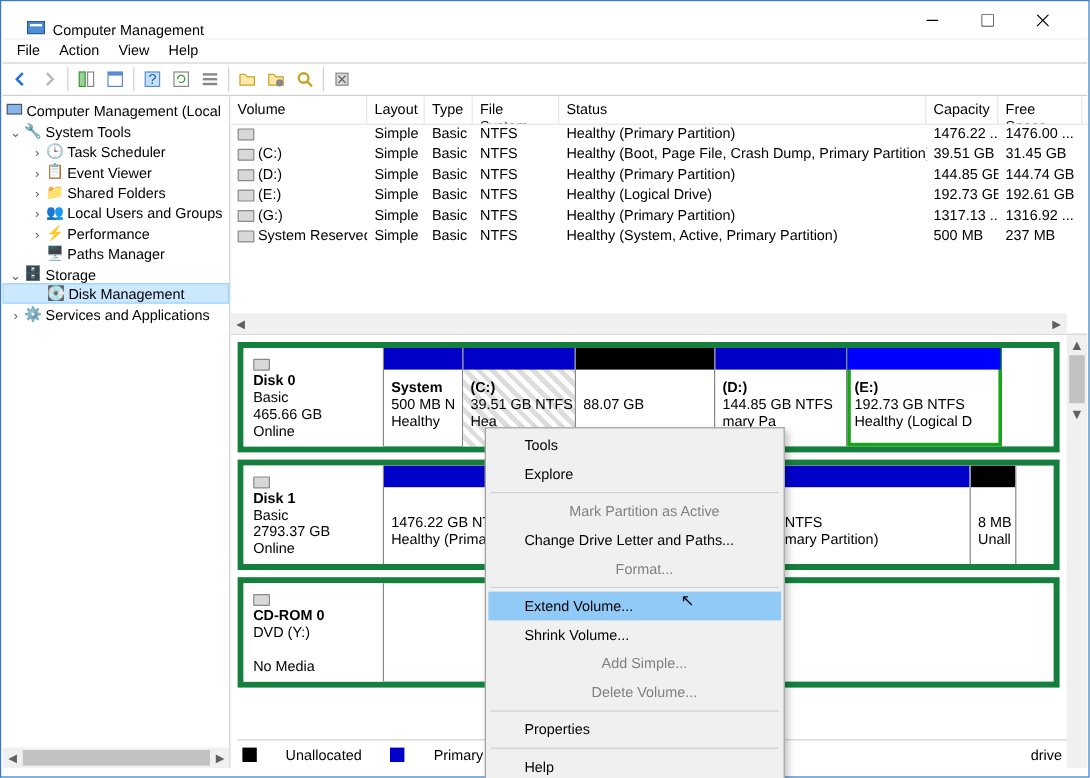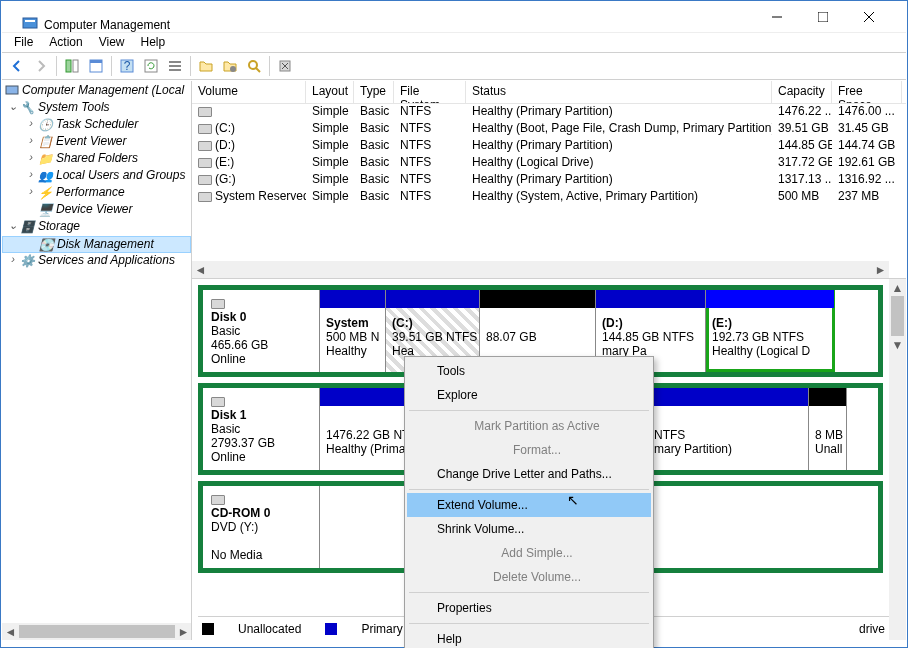--- a/index.html
+++ b/index.html
@@ -10,21 +10,21 @@
 .winbtns { display:flex; }
 .winbtn { width:46px; height:30px; display:flex; align-items:center; justify-content:center; }
 .winbtn svg { width:10px; height:10px; }
 .menubar { display:flex; height:20px; border-top:1px solid #eee; padding:0 4px; }
 .menubar div { padding:2px 8px; }
 .toolbar { display:flex; align-items:center; height:28px; border-top:1px solid #d0d0d0; border-bottom:1px solid #d0d0d0; padding:0 4px; gap:2px;}
 .toolbar .tbtn { width:22px; height:22px; display:flex; align-items:center; justify-content:center; border:1px solid transparent;}
 .toolbar .sep { width:1px; height:20px; background:#d0d0d0; margin:0 2px;}
 .main { display:flex; height:calc(648px - 30px - 20px - 28px - 10px); border-top:1px solid #fff;}
 .tree { width:190px; border-right:1px solid #d0d0d0; overflow:hidden; position:relative; padding:2px 0;}
-.tree-row { display:flex; align-items:flex-start; height:17px; padding-left:2px; white-space:nowrap;font-style:italic;}
+.tree-row { display:flex; align-items:flex-end; height:17px; padding-left:2px; white-space:nowrap;}
 .tree-row .exp { width:14px; text-align:center; color:#5a5a5a; font-size:11px;}
 .tree-row .tic { width:16px; height:16px; display:inline-flex; align-items:center; justify-content:center; margin-right:2px;}
 .tree-row.sel { background:#cce8ff; border:1px solid #99d1ff; height:17px;}
 .right { flex:1; display:flex; flex-direction:column; position:relative;}
 .list { border-bottom:1px solid #d0d0d0;}
 .list-head { display:flex; background:#fff; border-bottom:1px solid #e5e5e5; height:23px;}
 .list-head div { border-right:1px solid #e5e5e5; padding:3px 6px; font-weight:400; overflow:hidden;}
 .list-body { }
 .list-row { display:flex; height:17px; }
 .list-row div { padding:0 6px; overflow:hidden; white-space:nowrap;}
@@ -202,21 +202,21 @@
         <span class="tic">👥</span>
         <span>Local Users and Groups</span>
       </div>
     <div class="tree-row" style="padding-left:22px">
         <span class="exp">›</span>
         <span class="tic">⚡</span>
         <span>Performance</span>
       </div>
     <div class="tree-row" style="padding-left:36px">
         <span class="tic">🖥️</span>
-        <span>Device Viewer</span>
+        <span>Paths Manager</span>
       </div>
     <div class="tree-row" style="padding-left:4px">
         <span class="exp">⌄</span>
         <span class="tic">🗄️</span>
         <span>Storage</span>
       </div>
     <div class="tree-row sel" style="padding-left:36px">
         <span class="tic">💽</span>
         <span>Disk Management</span>
       </div>
@@ -270,21 +270,21 @@
             <div class="col-st">Healthy (Primary Partition)</div>
             <div class="col-cap">144.85 GB</div>
             <div class="col-free">144.74 GB</div>
           </div>
           <div class="list-row">
             <div class="col-vol"><span class="diskicon"></span>(E:)</div>
             <div class="col-lay">Simple</div>
             <div class="col-typ">Basic</div>
             <div class="col-fs">NTFS</div>
             <div class="col-st">Healthy (Logical Drive)</div>
-            <div class="col-cap">317.72 GB</div>
+            <div class="col-cap">192.73 GB</div>
             <div class="col-free">192.61 GB</div>
           </div>
           <div class="list-row">
             <div class="col-vol"><span class="diskicon"></span>(G:)</div>
             <div class="col-lay">Simple</div>
             <div class="col-typ">Basic</div>
             <div class="col-fs">NTFS</div>
             <div class="col-st">Healthy (Primary Partition)</div>
             <div class="col-cap">1317.13 ...</div>
             <div class="col-free">1316.92 ...</div>
@@ -346,22 +346,22 @@
         </div>
     </div>
   </div>
 </div>
 
 <div class="ctxmenu">
   <div class="mi">Tools</div>
   <div class="mi">Explore</div>
   <div class="msep"></div>
   <div class="mi dis">Mark Partition as Active</div>
+  <div class="mi">Change Drive Letter and Paths...</div>
   <div class="mi dis">Format...</div>
-  <div class="mi">Change Drive Letter and Paths...</div>
   <div class="msep"></div>
   <div class="mi hov">Extend Volume...</div>
   <div class="mi">Shrink Volume...</div>
   <div class="mi dis">Add Simple...</div>
   <div class="mi dis">Delete Volume...</div>
   <div class="msep"></div>
   <div class="mi">Properties</div>
   <div class="msep"></div>
   <div class="mi">Help</div>
 </div>

